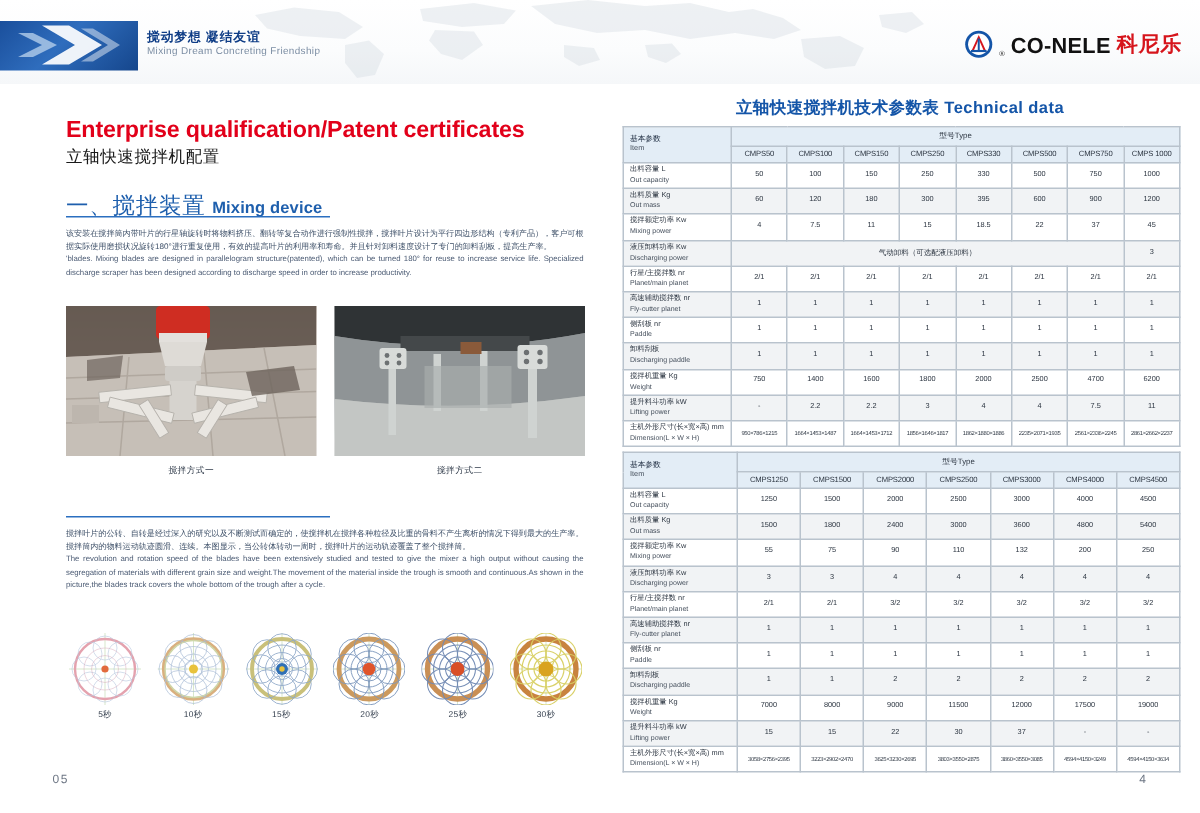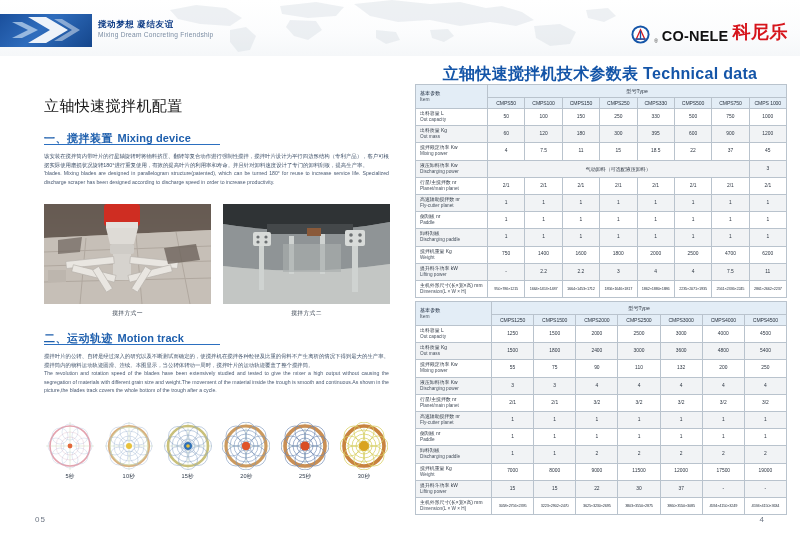--- a/index.html
+++ b/index.html
@@ -38,38 +38,38 @@
   }
   #conele {
     position: absolute; right: 12px; top: 20px;
     display: flex; align-items: flex-end; gap: 4px;
   }
   .conele-mark { width: 19px; height: 19px; }
   .conele-text {
     font-size: 14.5px; font-weight: bold; color: #111; letter-spacing: .2px;
     font-family: "Liberation Sans", sans-serif;
   }
-  .conele-cn { font-size: 18px; font-weight: bold; color: #d6151c; letter-spacing: .5px; }
+  .conele-cn { font-size: 14px; font-weight: bold; color: #d6151c; letter-spacing: .5px; }
   .conele-reg { font-size: 5px; color:#333; vertical-align: super; }
 
   
   #left-col { position: absolute; left: 0; top: 56px; width: 400px; height: 486px; }
 
   .title-en {
     position: absolute; left: 44px; top: 22px;
     font-size: 15.5px; font-weight: bold; color: #e2001a; letter-spacing: -.1px;
     white-space: nowrap;
   }
   .title-cn {
     position: absolute; left: 44px; top: 41px;
-    font-size: 15px; color: #1a1a1a; letter-spacing: .4px; white-space: nowrap;
+    font-size: 11px; color: #1a1a1a; letter-spacing: .4px; white-space: nowrap;
   }
 
   .sec-head { position: absolute; left: 44px; white-space: nowrap; }
-  .sec-head .cn { font-size: 11px; font-weight: bold; color: #1e5fad; letter-spacing: .5px; }
+  .sec-head .cn { font-size: 15px; font-weight: normal; color: #1e5fad; letter-spacing: .5px; }
   .sec-head .en { font-size: 11px; font-weight: bold; color: #1e5fad; letter-spacing: .1px; }
   .sec-rule {
     position: absolute; left: 44px; width: 176px; height: 1px; background: #2b6fc0;
   }
 
   .para {
     position: absolute; left: 44px; width: 345px;
     color: #4a5a73; font-size: 5.2px; line-height: 8.4px; text-align: justify;
   }
   .para .cn { font-size: 5.4px; line-height: 8.6px; display: block; color: #3f5169; }
@@ -95,21 +95,21 @@
 
   .pagenum-l {
     position: absolute; left: 35px; bottom: 18px;
     font-size: 8px; color: #6d7684; letter-spacing: 1px;
   }
 
   
   #right-col { position: absolute; left: 400px; top: 56px; width: 400px; height: 486px; }
   .tbl-title {
     position: absolute; left: 0; top: 8px; width: 400px; text-align: center;
-    font-size: 16px; font-weight: bold; color: #1455a8; letter-spacing: .3px;
+    font-size: 11px; font-weight: bold; color: #1455a8; letter-spacing: .3px;
   }
   .tbl-title .en { font-family: "Liberation Sans", sans-serif; }
 
   table.spec {
     position: absolute; left: 15px; width: 372px;
     border-collapse: collapse; table-layout: fixed;
     font-size: 4.9px; color: #2d3642;
   }
   table.spec td, table.spec th {
     border: 0.5px solid #b9c3cd; padding: 0; text-align: center;
@@ -176,20 +176,21 @@
         <rect x="18.6" y="12" width="2.8" height="18" fill="#1455a8"></rect>
       </svg>
       <span class="conele-reg">®</span>
       <span class="conele-text">CO-NELE</span>
       <span class="conele-cn">科尼乐</span>
     </div>
   </div>
 
   <div id="left-col">
 
+    <div class="title-en">Enterprise qualification/Patent certificates</div>
     <div class="title-cn">立轴快速搅拌机配置</div>
 
     <div class="sec-head" style="top:72px">
       <span class="cn">一、搅拌装置</span>
       <span class="en">Mixing device</span>
     </div>
     <div class="sec-rule" style="top:88px"></div>
 
     <div class="para" style="top:96px">
       <span class="cn">该安装在搅拌筒内带叶片的行星轴旋转时将物料挤压、翻转等复合动作进行强制性搅拌，搅拌叶片设计为平行四边形结构（专利产品），客户可根据实际使用磨损状况旋转180°进行重复使用，有效的提高叶片的利用率和寿命。并且针对卸料速度设计了专门的卸料刮板，提高生产率。</span>
@@ -268,24 +269,20 @@
               <rect x="129" y="42" width="6" height="46" fill="#cfd3d1"></rect>
               <rect x="84" y="24" width="14" height="8" fill="#8a5a3a"></rect>
               <rect x="60" y="40" width="58" height="28" fill="#a9aeae" opacity=".65"></rect>
             </svg>
           </div>
           <div class="photo-cap">搅拌方式二</div>
         </div>
       </div>
     </div>
 
-    <div class="sec-head" style="top:272px">
-      <span class="cn">二、运动轨迹</span>
-      <span class="en">Motion track</span>
-    </div>
     <div class="sec-rule" style="top:288px"></div>
 
     <div class="para" style="top:296px">
       <span class="cn">搅拌叶片的公转、自转是经过深入的研究以及不断测试而确定的，使搅拌机在搅拌各种粒径及比重的骨料不产生离析的情况下得到最大的生产率。搅拌筒内的物料运动轨迹圆滑、连续。本图显示，当公转体转动一周时，搅拌叶片的运动轨迹覆盖了整个搅拌筒。</span>
       <span class="en">The revolution and rotation speed of the blades have been extensively studied and tested to give the mixer a high output without causing the segregation of materials with different grain size and weight.The movement of the material inside the trough is smooth and continuous.As shown in the picture,the blades track covers the whole bottom of the trough after a cycle.</span>
     </div>
 
     <div class="tracks">
       <div class="track-row">
         <div class="track-item">

